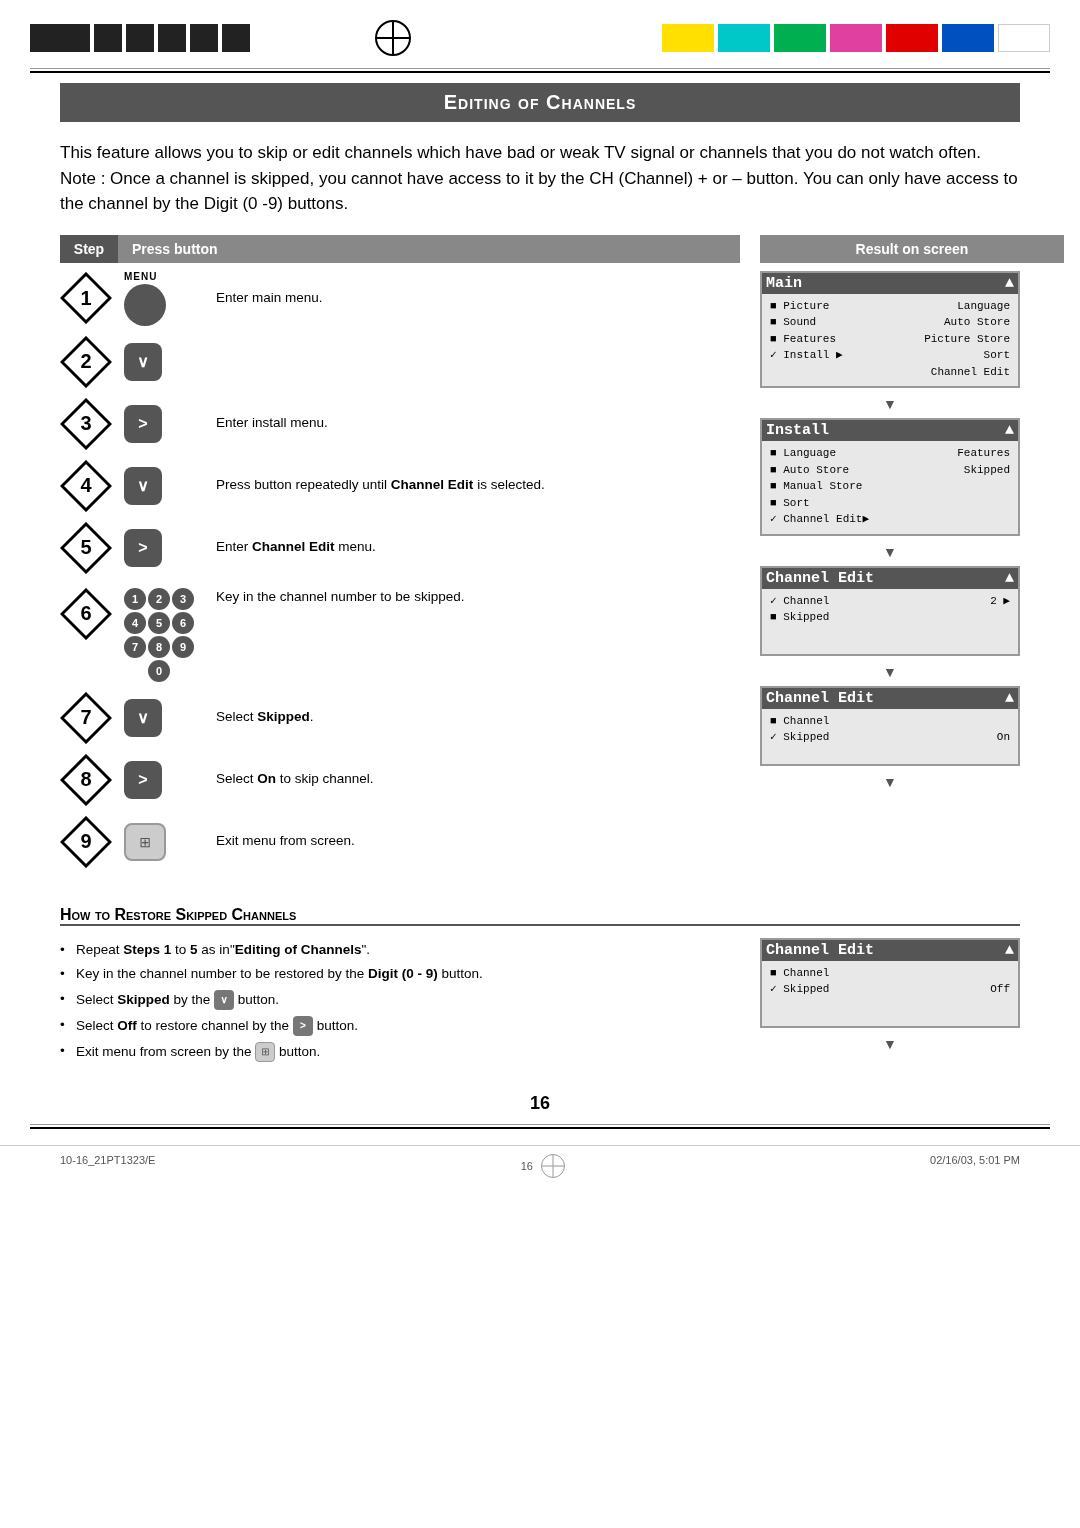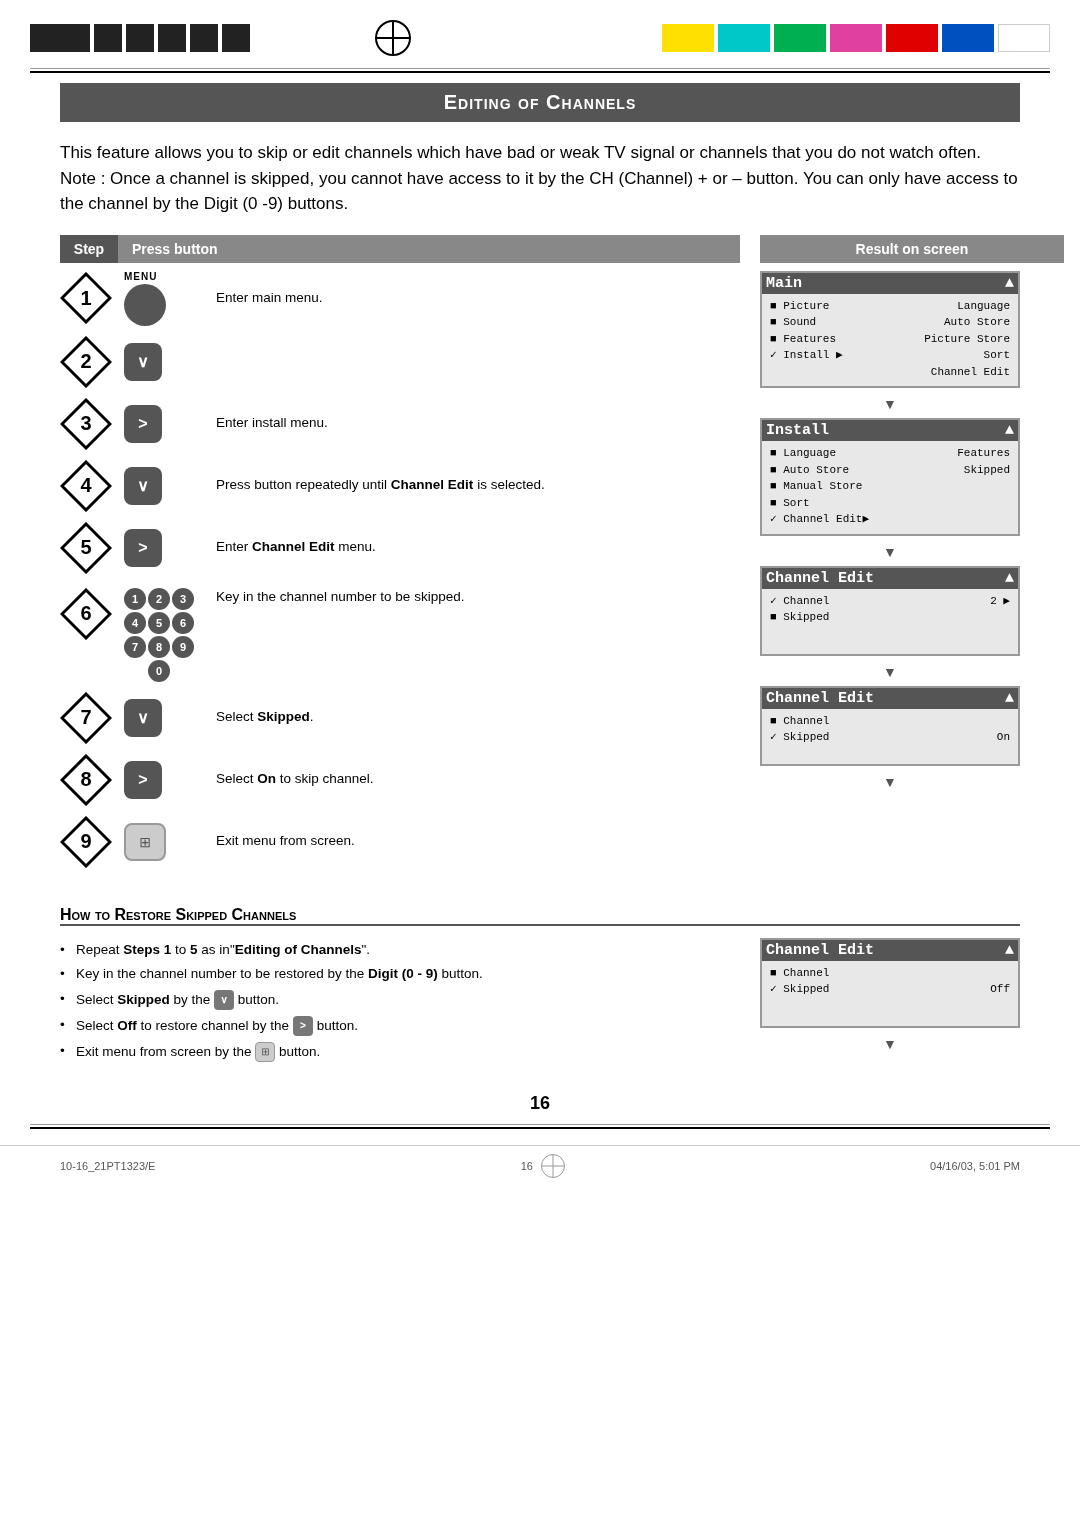--- a/index.html
+++ b/index.html
@@ -330,21 +330,20 @@
       text-align: center;
       font-size: 18px;
       font-weight: bold;
       margin-top: 28px;
     }
 
     
     .bottom-bar {
       display: flex;
       justify-content: space-between;
-      align-items: center;
       padding: 8px 60px;
       margin-top: 16px;
       font-size: 11px;
       color: #555;
       border-top: 1px solid #ccc;
     }
 
     .bottom-crosshair {
       width: 24px; height: 24px;
       border: 1px solid #999;
@@ -720,14 +719,14 @@
 
 <div class="thin-line" style="margin-top:10px;"></div>
 <div class="top-border-line"></div>
 
 <div class="bottom-bar">
   <span>10-16_21PT1323/E</span>
   <div style="display:flex;align-items:center;gap:8px;">
     <span>16</span>
     <div class="bottom-crosshair"></div>
   </div>
-  <span>04/16/03, 5:01 PM</span>
+  <span>02/16/03, 5:01 PM</span>
 </div>
 
 </body></html>

